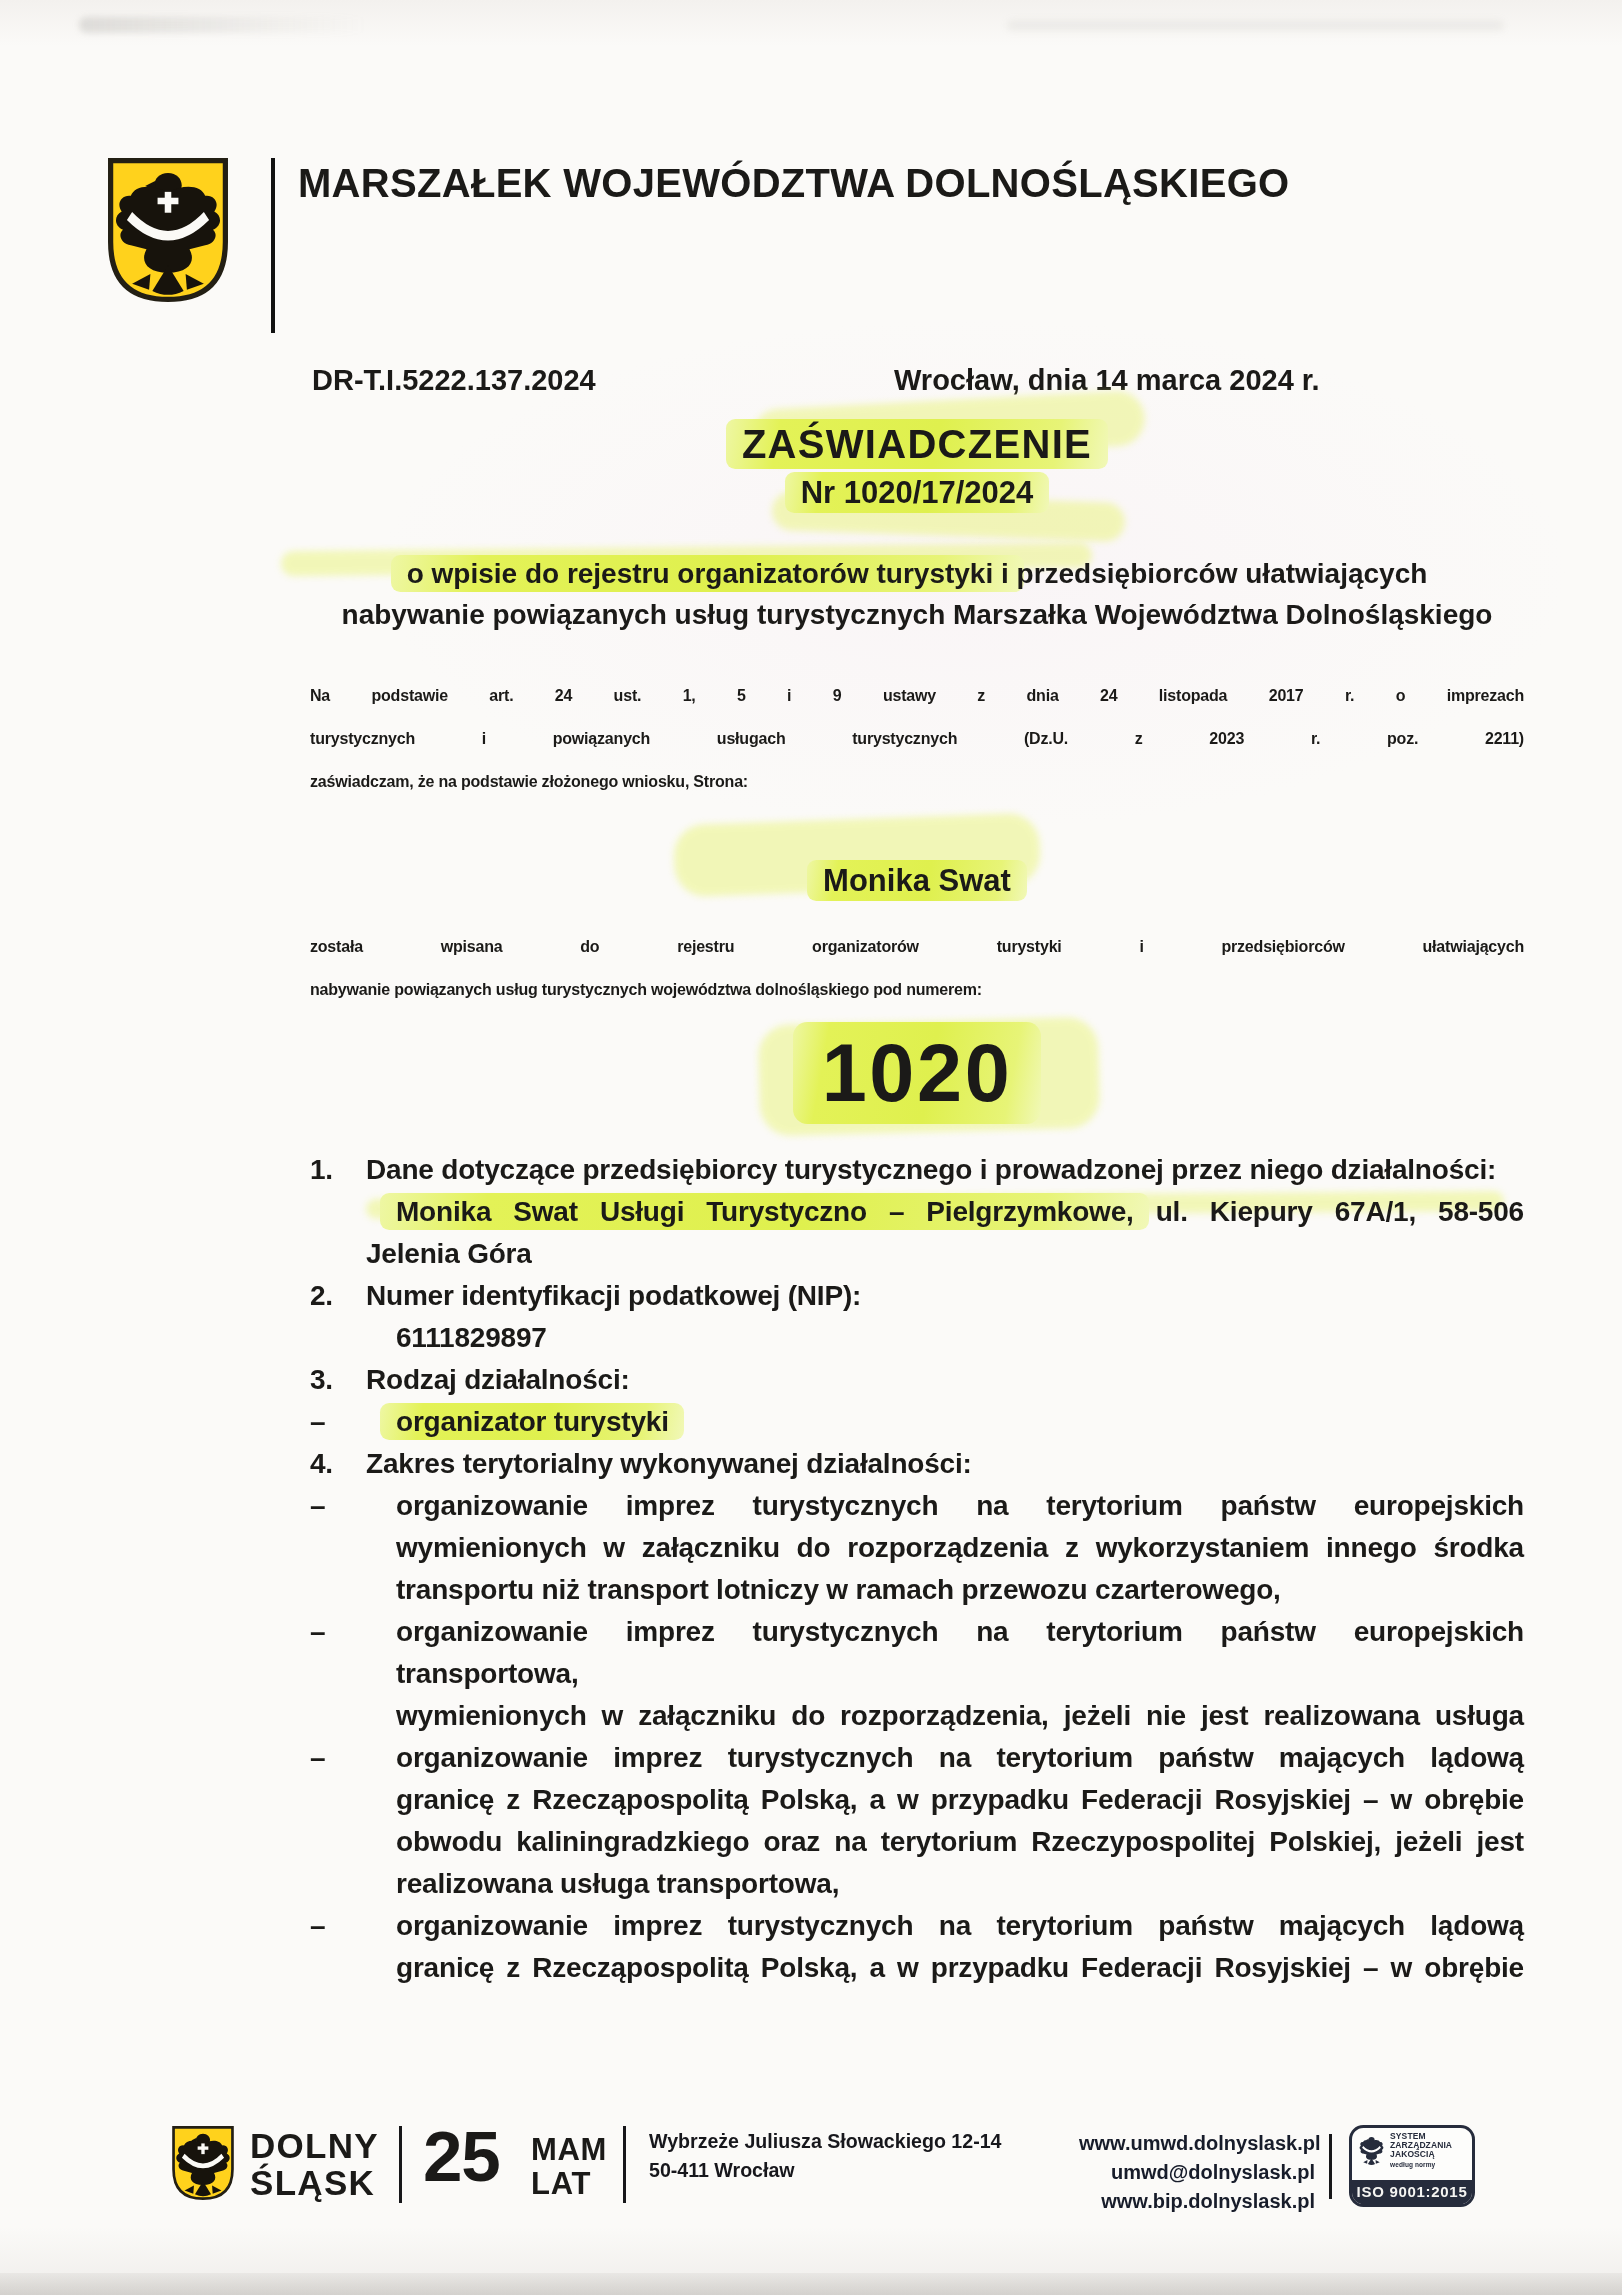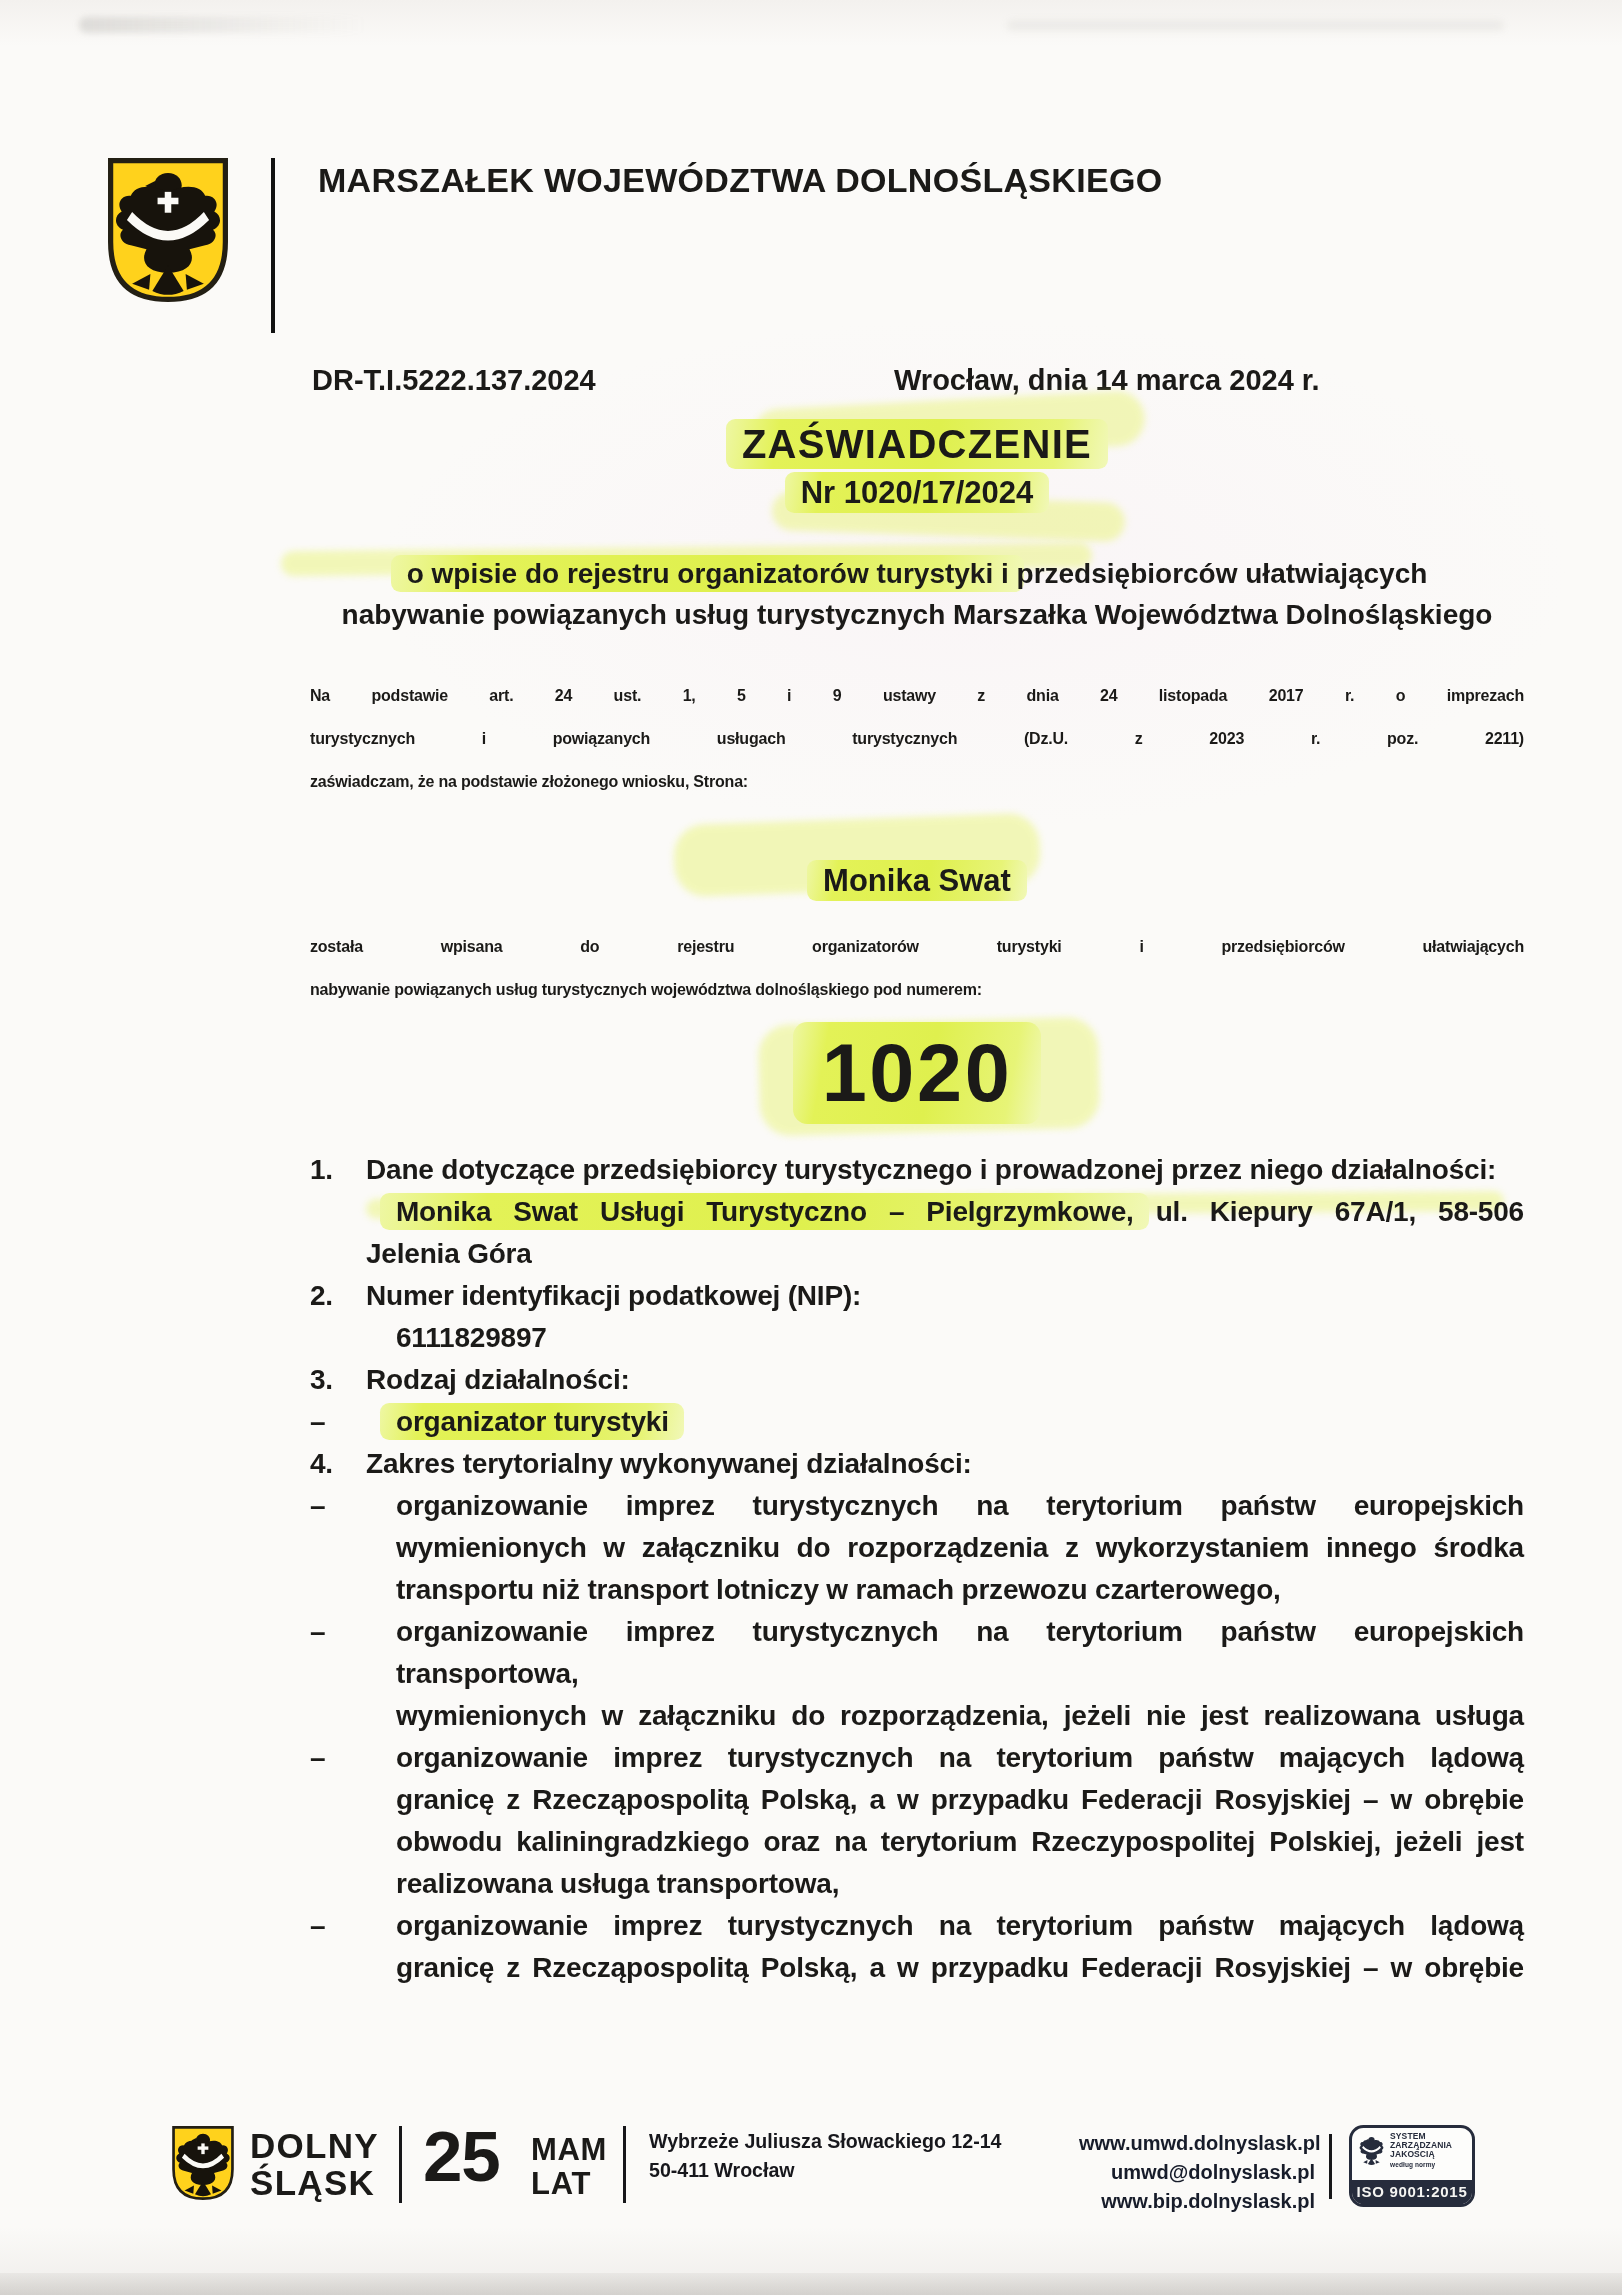--- a/index.html
+++ b/index.html
@@ -14,21 +14,21 @@
   .smudge-tl{left:79px;top:17px;width:288px;height:15.7px;border-radius:7.9px;
     background:linear-gradient(90deg,rgba(120,118,112,.20),rgba(150,148,142,.06) 70%,transparent);filter:blur(3.3px);}
   .smudge-tr{left:1007px;top:19.6px;width:497px;height:11.8px;border-radius:6.5px;
     background:rgba(150,148,140,.10);filter:blur(3.9px);}
   .smudge-bottom{left:0;top:2273px;width:1622px;height:23px;
     background:linear-gradient(180deg,rgba(150,146,140,.10),rgba(110,106,100,.22));}
 
   
   .coat{position:absolute;left:105px;top:156px;width:126px;height:148px;}
   .hrule{position:absolute;left:271px;top:158px;width:3.9px;height:175px;background:#111;}
-  .doc-title{position:absolute;left:318px;top:161px;font-size:34px;letter-spacing:0.3px;white-space:nowrap;}
+  .doc-title{position:absolute;left:298px;top:161px;font-size:40px;letter-spacing:0.3px;white-space:nowrap;}
 
   .ref-number{position:absolute;left:312px;top:364px;font-size:29px;white-space:nowrap;}
   .place-date{position:absolute;left:894px;top:364px;font-size:29px;white-space:nowrap;}
 
   .centerblock{position:absolute;left:310px;width:1214px;text-align:center;}
   .h-title{top:424px;font-size:40px;letter-spacing:1.3px;line-height:41px;}
   .h-number{top:472px;font-size:31px;line-height:41px;}
 
   .hl{
     background:linear-gradient(100deg,#eef7a4 0%,#e3f257 14%,#dff04e 55%,#e7f477 86%,#f1f8b8 100%);

